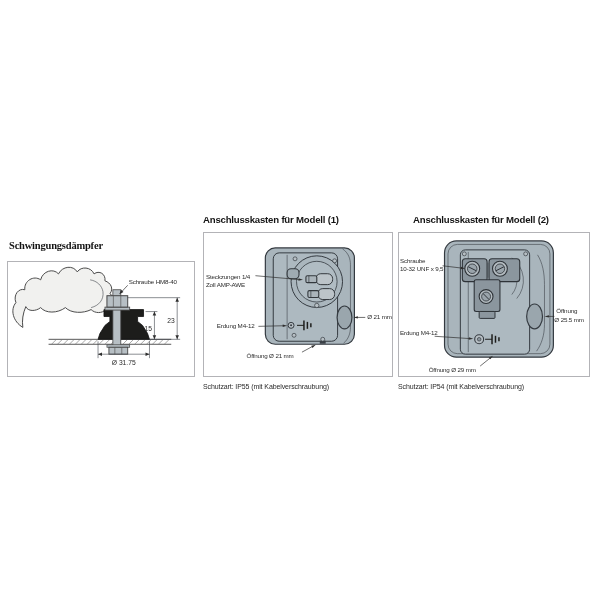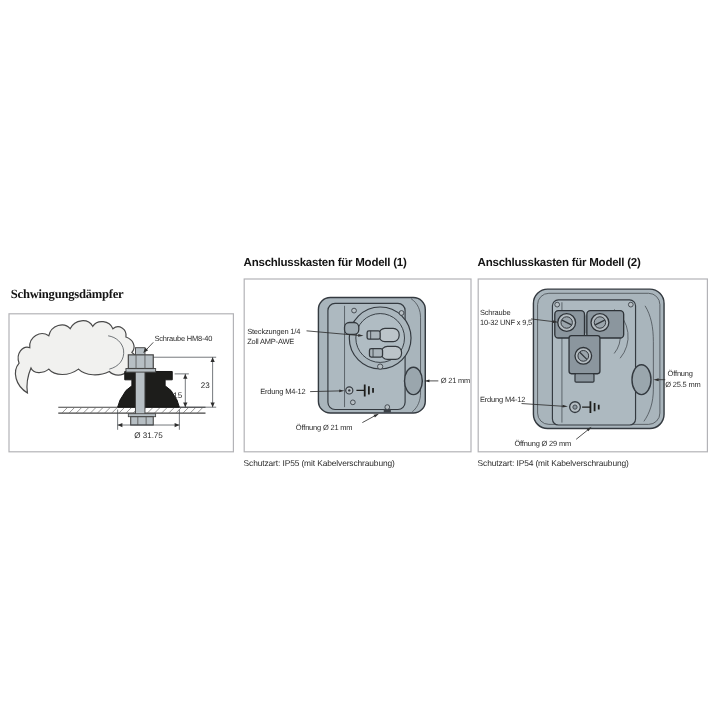--- a/index.html
+++ b/index.html
@@ -1,21 +1,21 @@
 <!DOCTYPE html>
 <html><head>
 <meta charset="utf-8">
 <style>
   html,body{margin:0;padding:0;background:#ffffff;}
   #screen{position:relative;width:600px;height:600px;background:#ffffff;overflow:hidden;
           font-family:"Liberation Sans", sans-serif;}
   .panel-title{position:absolute;font-weight:bold;color:#141414;letter-spacing:-0.2px;}
   .title-damper{left:9px;top:240px;font-size:10.5px;font-family:Liberation Serif, serif;}
   .title-m1{left:203px;top:214px;font-size:9.6px;}
-  .title-m2{left:398px;top:214px;font-size:9.6px;}
+  .title-m2{left:413px;top:214px;font-size:9.6px;}
   .frame{position:absolute;border:1px solid #b3b3b7;box-sizing:border-box;background:#ffffff;}
   .frame-damper{left:7px;top:261px;width:188px;height:116px;}
   .frame-m1{left:203px;top:232px;width:190px;height:145px;}
   .frame-m2{left:398px;top:232px;width:192px;height:145px;}
   .frame svg{display:block;width:100%;height:100%;}
   .footer-note{position:absolute;font-size:7px;color:#2b2b2b;letter-spacing:-0.1px;}
   .footer-m1{left:203px;top:383px;}
   .footer-m2{left:398px;top:383px;}
   
   .lbl{font-family:"Liberation Sans",sans-serif;font-size:6.3px;fill:#2b2b2b;letter-spacing:-0.15px;}

